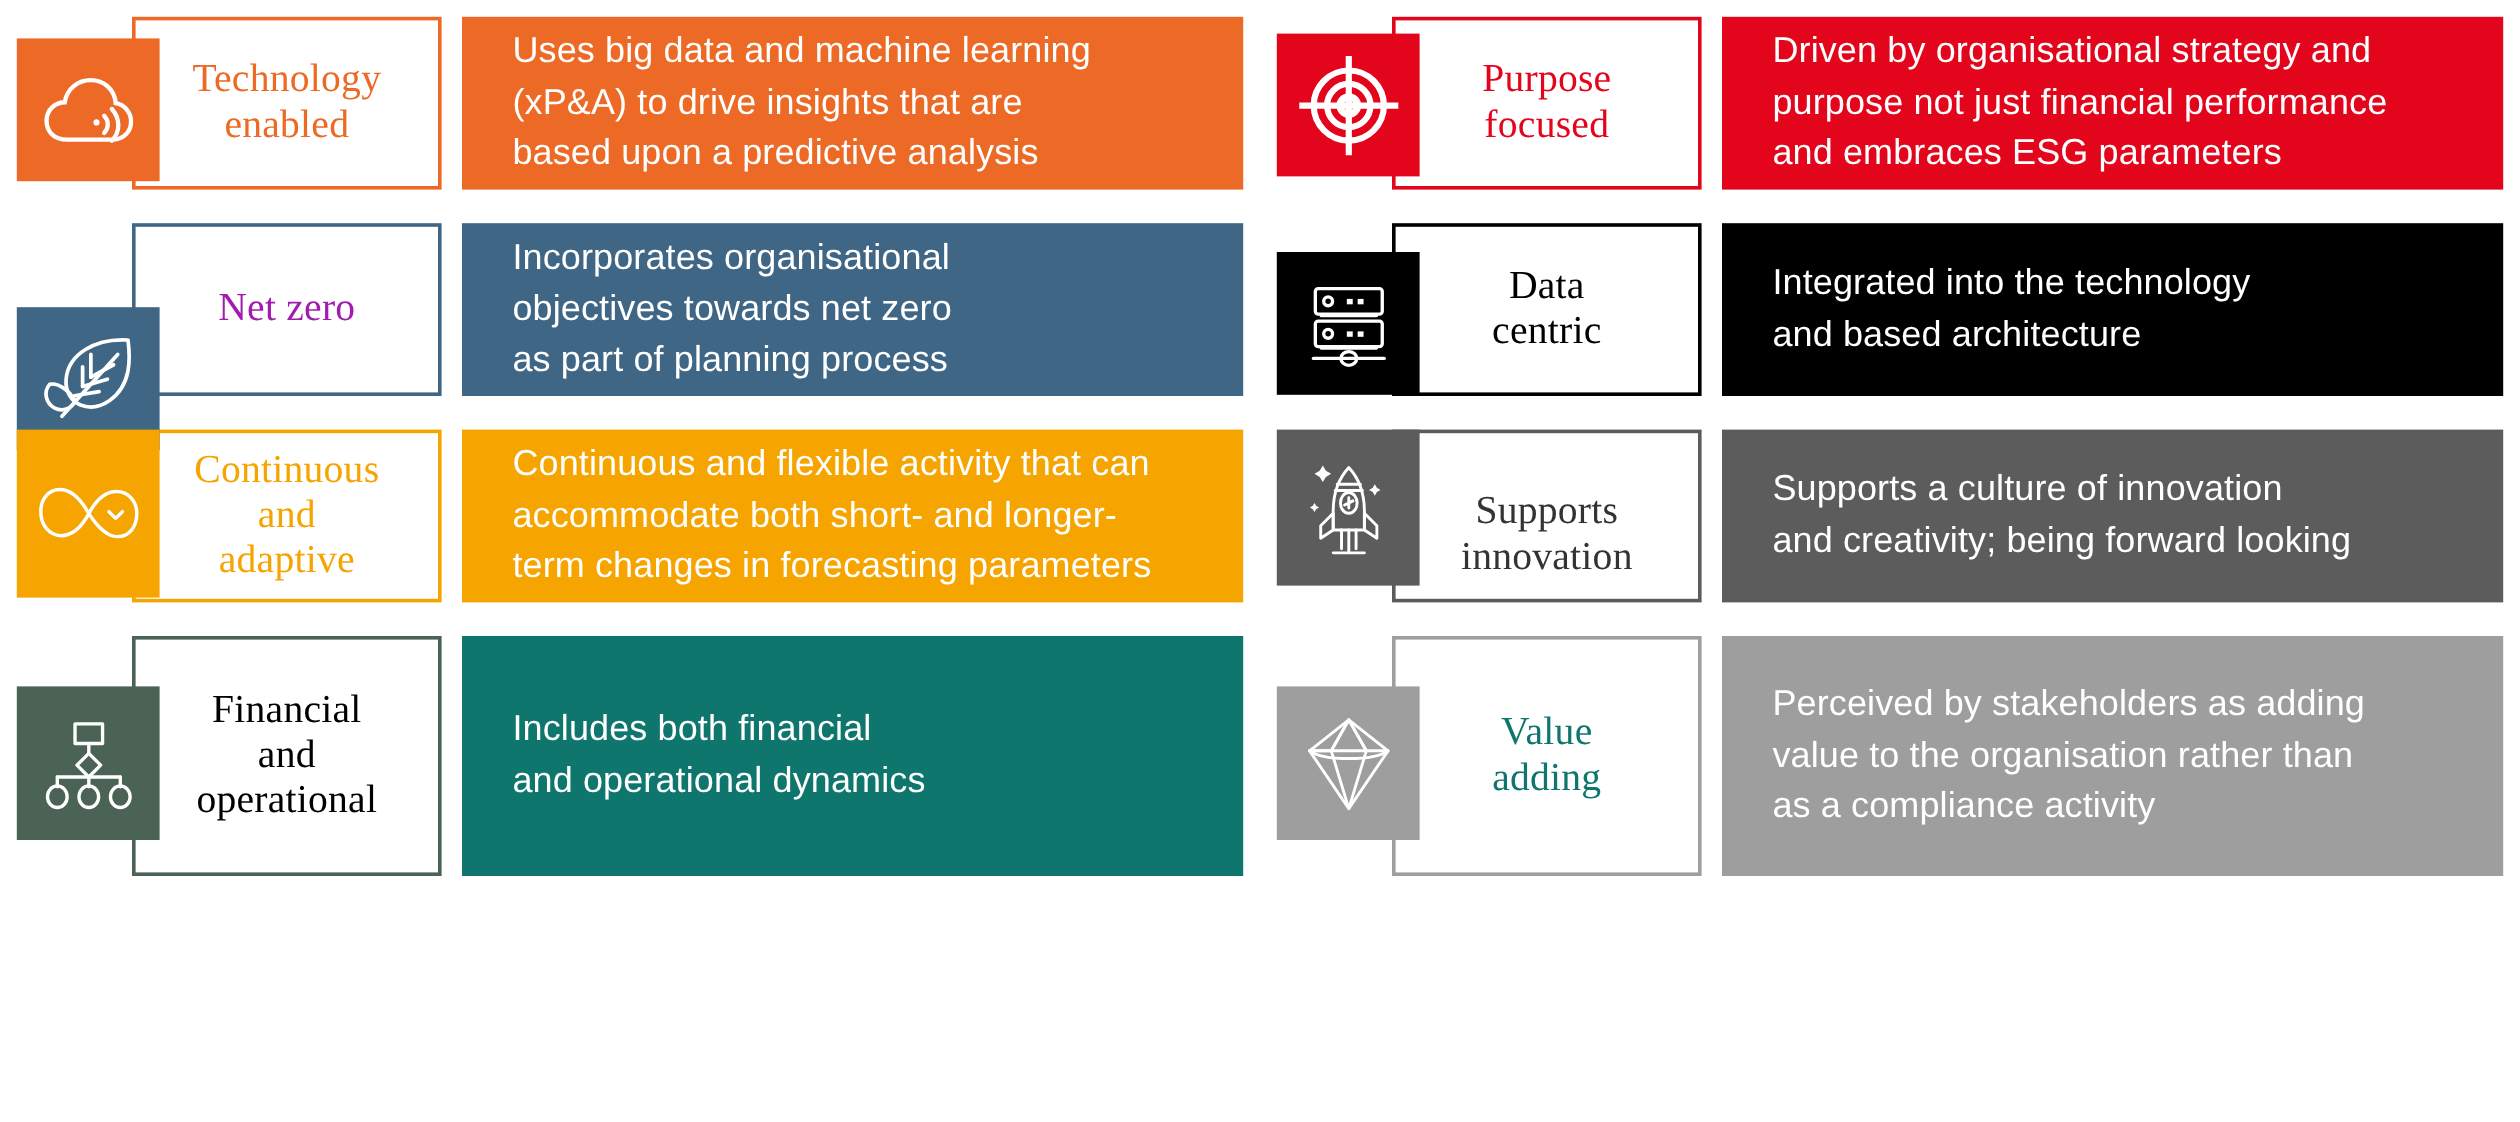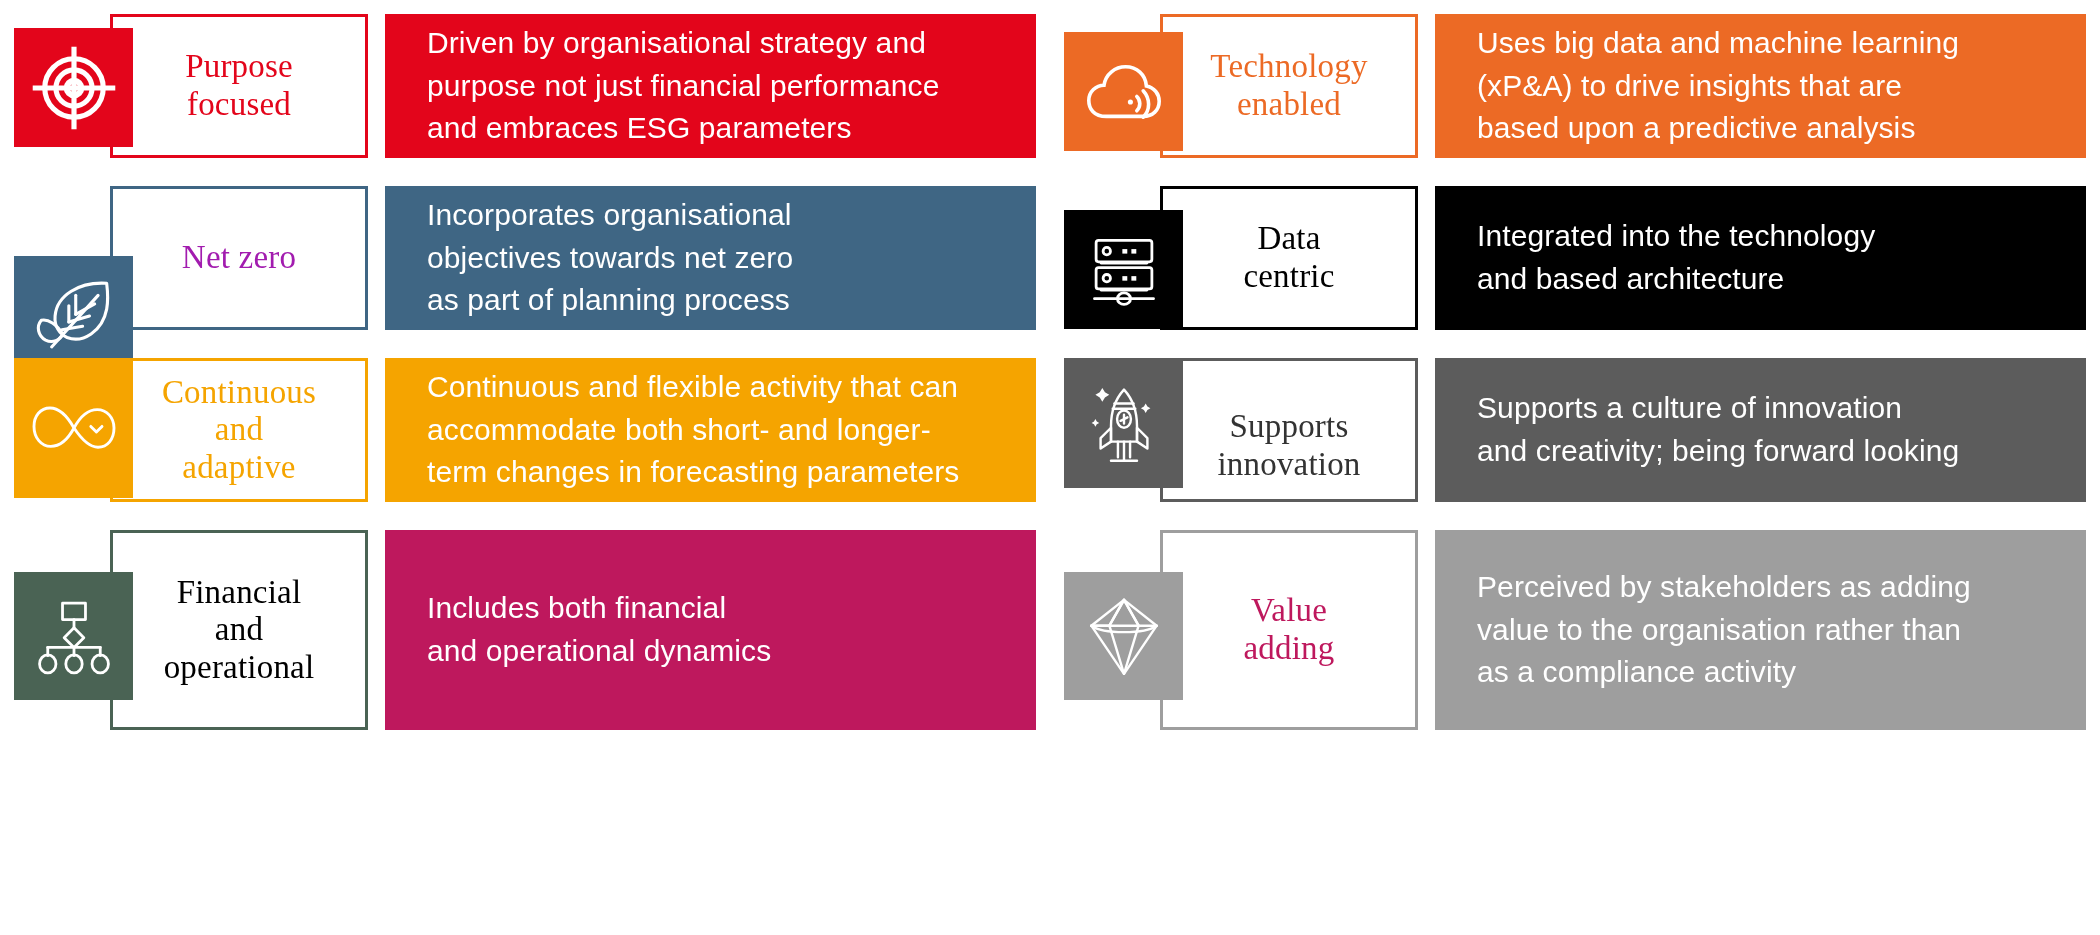--- a/index.html
+++ b/index.html
@@ -93,59 +93,59 @@
   .row4 .labelbox{top:14px;bottom:26px;}
   .row4 .panel{top:14px;bottom:26px;}
 </style>
 </head>
 <body>
 
 <div class="board">
 
   <div class="card">
     <div class="card-inner">
+      <div class="labelbox" style="border-color:#EC6A25;">
+        <span class="labeltext" style="color:#EC6A25;">Technology
+enabled</span>
+      </div>
+      <div class="iconsq ic-mid" style="background:#EC6A25;top:32px;">
+        <svg width="80" height="76" viewBox="0 0 100 95" fill="none" stroke="#ffffff" stroke-width="4.5" stroke-linecap="round">
+          <path d="M28 78 C12 78 6 68 6 58 C6 47 15 39 25 39 C27 25 39 16 52 16 C66 16 77 26 78 40 C88 42 94 50 94 59 C94 70 86 78 74 78 Z"></path>
+          <circle cx="58" cy="60" r="3.2" fill="#ffffff" stroke="none"></circle>
+          <path d="M66 53 C71 58 71 66 66 71"></path>
+          <path d="M74 46 C83 56 83 70 74 79"></path>
+        </svg>
+      </div>
+      <div class="panel" style="background:#EC6A25;">
+        <span class="paneltext">Uses big data and machine learning
+(xP&amp;A) to drive insights that are
+based upon a predictive analysis</span>
+      </div>
+    </div>
+  </div>
+
+  <div class="card">
+    <div class="card-inner">
       <div class="labelbox" style="border-color:#E3051B;">
         <span class="labeltext" style="color:#E3051B;">Purpose
 focused</span>
       </div>
       <div class="iconsq ic-top" style="background:#E3051B;">
         <svg width="86" height="86" viewBox="0 0 100 100" fill="none" stroke="#ffffff" stroke-width="6">
           <circle cx="50" cy="50" r="34"></circle>
           <circle cx="50" cy="50" r="21"></circle>
           <circle cx="50" cy="50" r="8.5" stroke-width="7"></circle>
           <line x1="50" y1="2" x2="50" y2="98" stroke-width="6"></line>
           <line x1="2" y1="50" x2="98" y2="50" stroke-width="6"></line>
         </svg>
       </div>
       <div class="panel" style="background:#E3051B;">
         <span class="paneltext">Driven by organisational strategy and
 purpose not just financial performance
 and embraces ESG parameters</span>
-      </div>
-    </div>
-  </div>
-
-  <div class="card">
-    <div class="card-inner">
-      <div class="labelbox" style="border-color:#EC6A25;">
-        <span class="labeltext" style="color:#EC6A25;">Technology
-enabled</span>
-      </div>
-      <div class="iconsq ic-mid" style="background:#EC6A25;top:32px;">
-        <svg width="80" height="76" viewBox="0 0 100 95" fill="none" stroke="#ffffff" stroke-width="4.5" stroke-linecap="round">
-          <path d="M28 78 C12 78 6 68 6 58 C6 47 15 39 25 39 C27 25 39 16 52 16 C66 16 77 26 78 40 C88 42 94 50 94 59 C94 70 86 78 74 78 Z"></path>
-          <circle cx="58" cy="60" r="3.2" fill="#ffffff" stroke="none"></circle>
-          <path d="M66 53 C71 58 71 66 66 71"></path>
-          <path d="M74 46 C83 56 83 70 74 79"></path>
-        </svg>
-      </div>
-      <div class="panel" style="background:#EC6A25;">
-        <span class="paneltext">Uses big data and machine learning
-(xP&amp;A) to drive insights that are
-based upon a predictive analysis</span>
       </div>
     </div>
   </div>
 
   <div class="card">
     <div class="card-inner">
       <div class="labelbox" style="border-color:#3F6684;">
         <span class="labeltext" style="color:#a21caf;">Net zero</span>
       </div>
       <div class="iconsq ic-lower" style="background:#3F6684;top:84px;">
@@ -261,31 +261,31 @@
           <path d="M50 40 L62 52 L50 64 L38 52 Z"></path>
           <line x1="50" y1="64" x2="50" y2="74"></line>
           <line x1="18" y1="64" x2="82" y2="64"></line>
           <line x1="18" y1="64" x2="18" y2="74"></line>
           <line x1="82" y1="64" x2="82" y2="74"></line>
           <ellipse cx="18" cy="84" rx="10" ry="11"></ellipse>
           <ellipse cx="50" cy="84" rx="10" ry="11"></ellipse>
           <ellipse cx="82" cy="84" rx="10" ry="11"></ellipse>
         </svg>
       </div>
-      <div class="panel" style="background:#be185d;">
+      <div class="panel" style="background:#0f766e;">
         <span class="paneltext">Includes both financial
 and operational dynamics</span>
       </div>
     </div>
   </div>
 
   <div class="card row4">
     <div class="card-inner">
       <div class="labelbox" style="border-color:#9E9E9E;">
-        <span class="labeltext" style="color:#be185d;">Value
+        <span class="labeltext" style="color:#0f766e;">Value
 adding</span>
       </div>
       <div class="iconsq ic-center" style="background:#9E9E9E;height:128px;">
         <svg width="86" height="86" viewBox="0 0 100 100" fill="none" stroke="#ffffff" stroke-width="2.8" stroke-linecap="round" stroke-linejoin="round">
           <path d="M50 8 L88 38 L50 94 L12 38 Z"></path>
           <line x1="12" y1="38" x2="88" y2="38"></line>
           <path d="M50 8 L33 38 L50 94 L67 38 Z"></path>
           <line x1="33" y1="38" x2="12" y2="38"></line>
           <path d="M12 38 C26 48 74 48 88 38"></path>
           <line x1="33" y1="38" x2="50" y2="8"></line>

